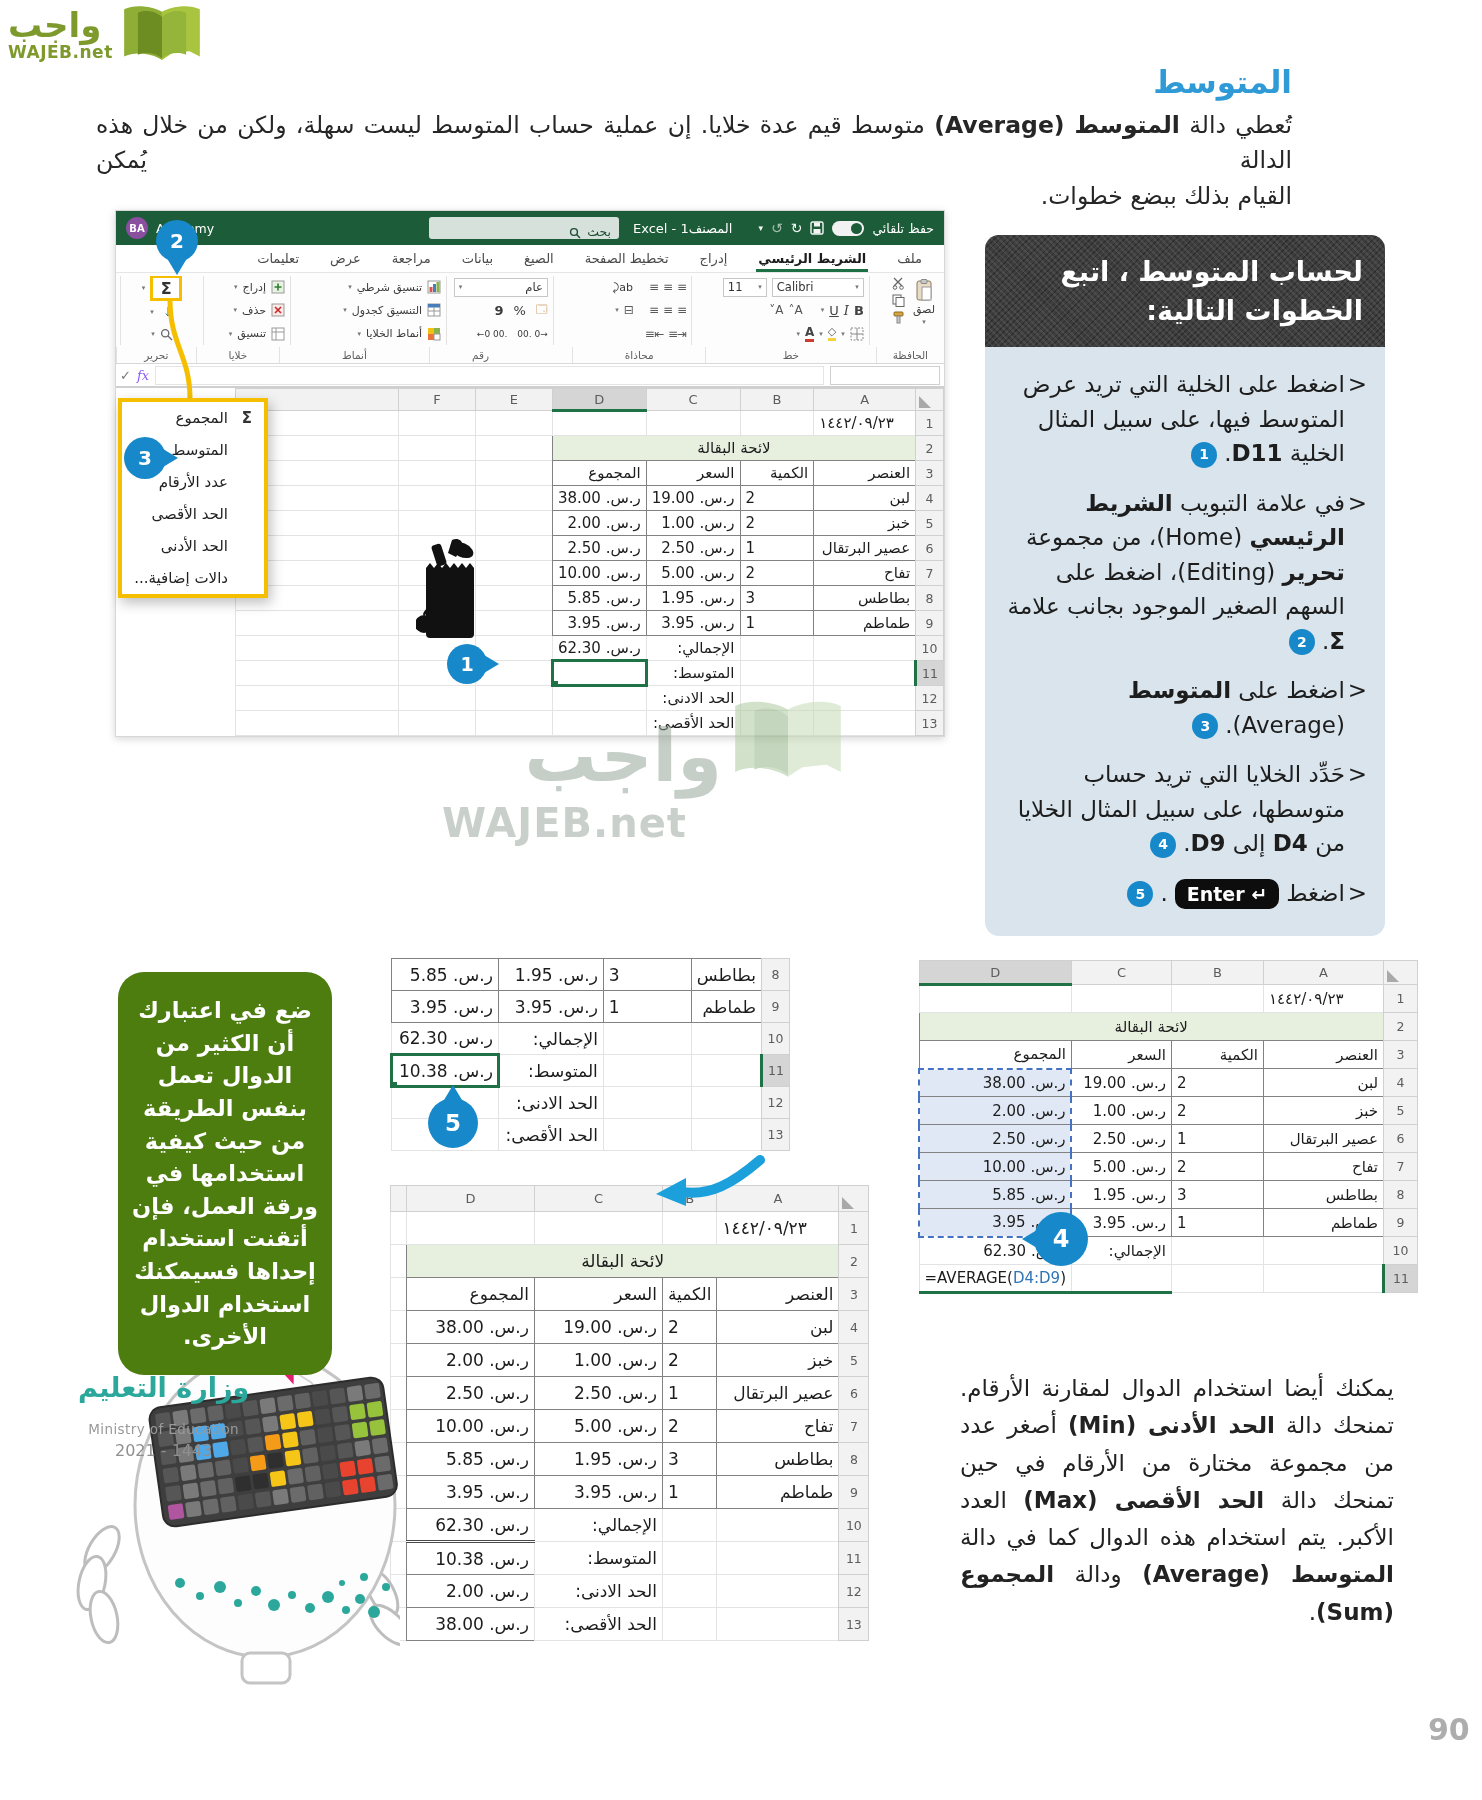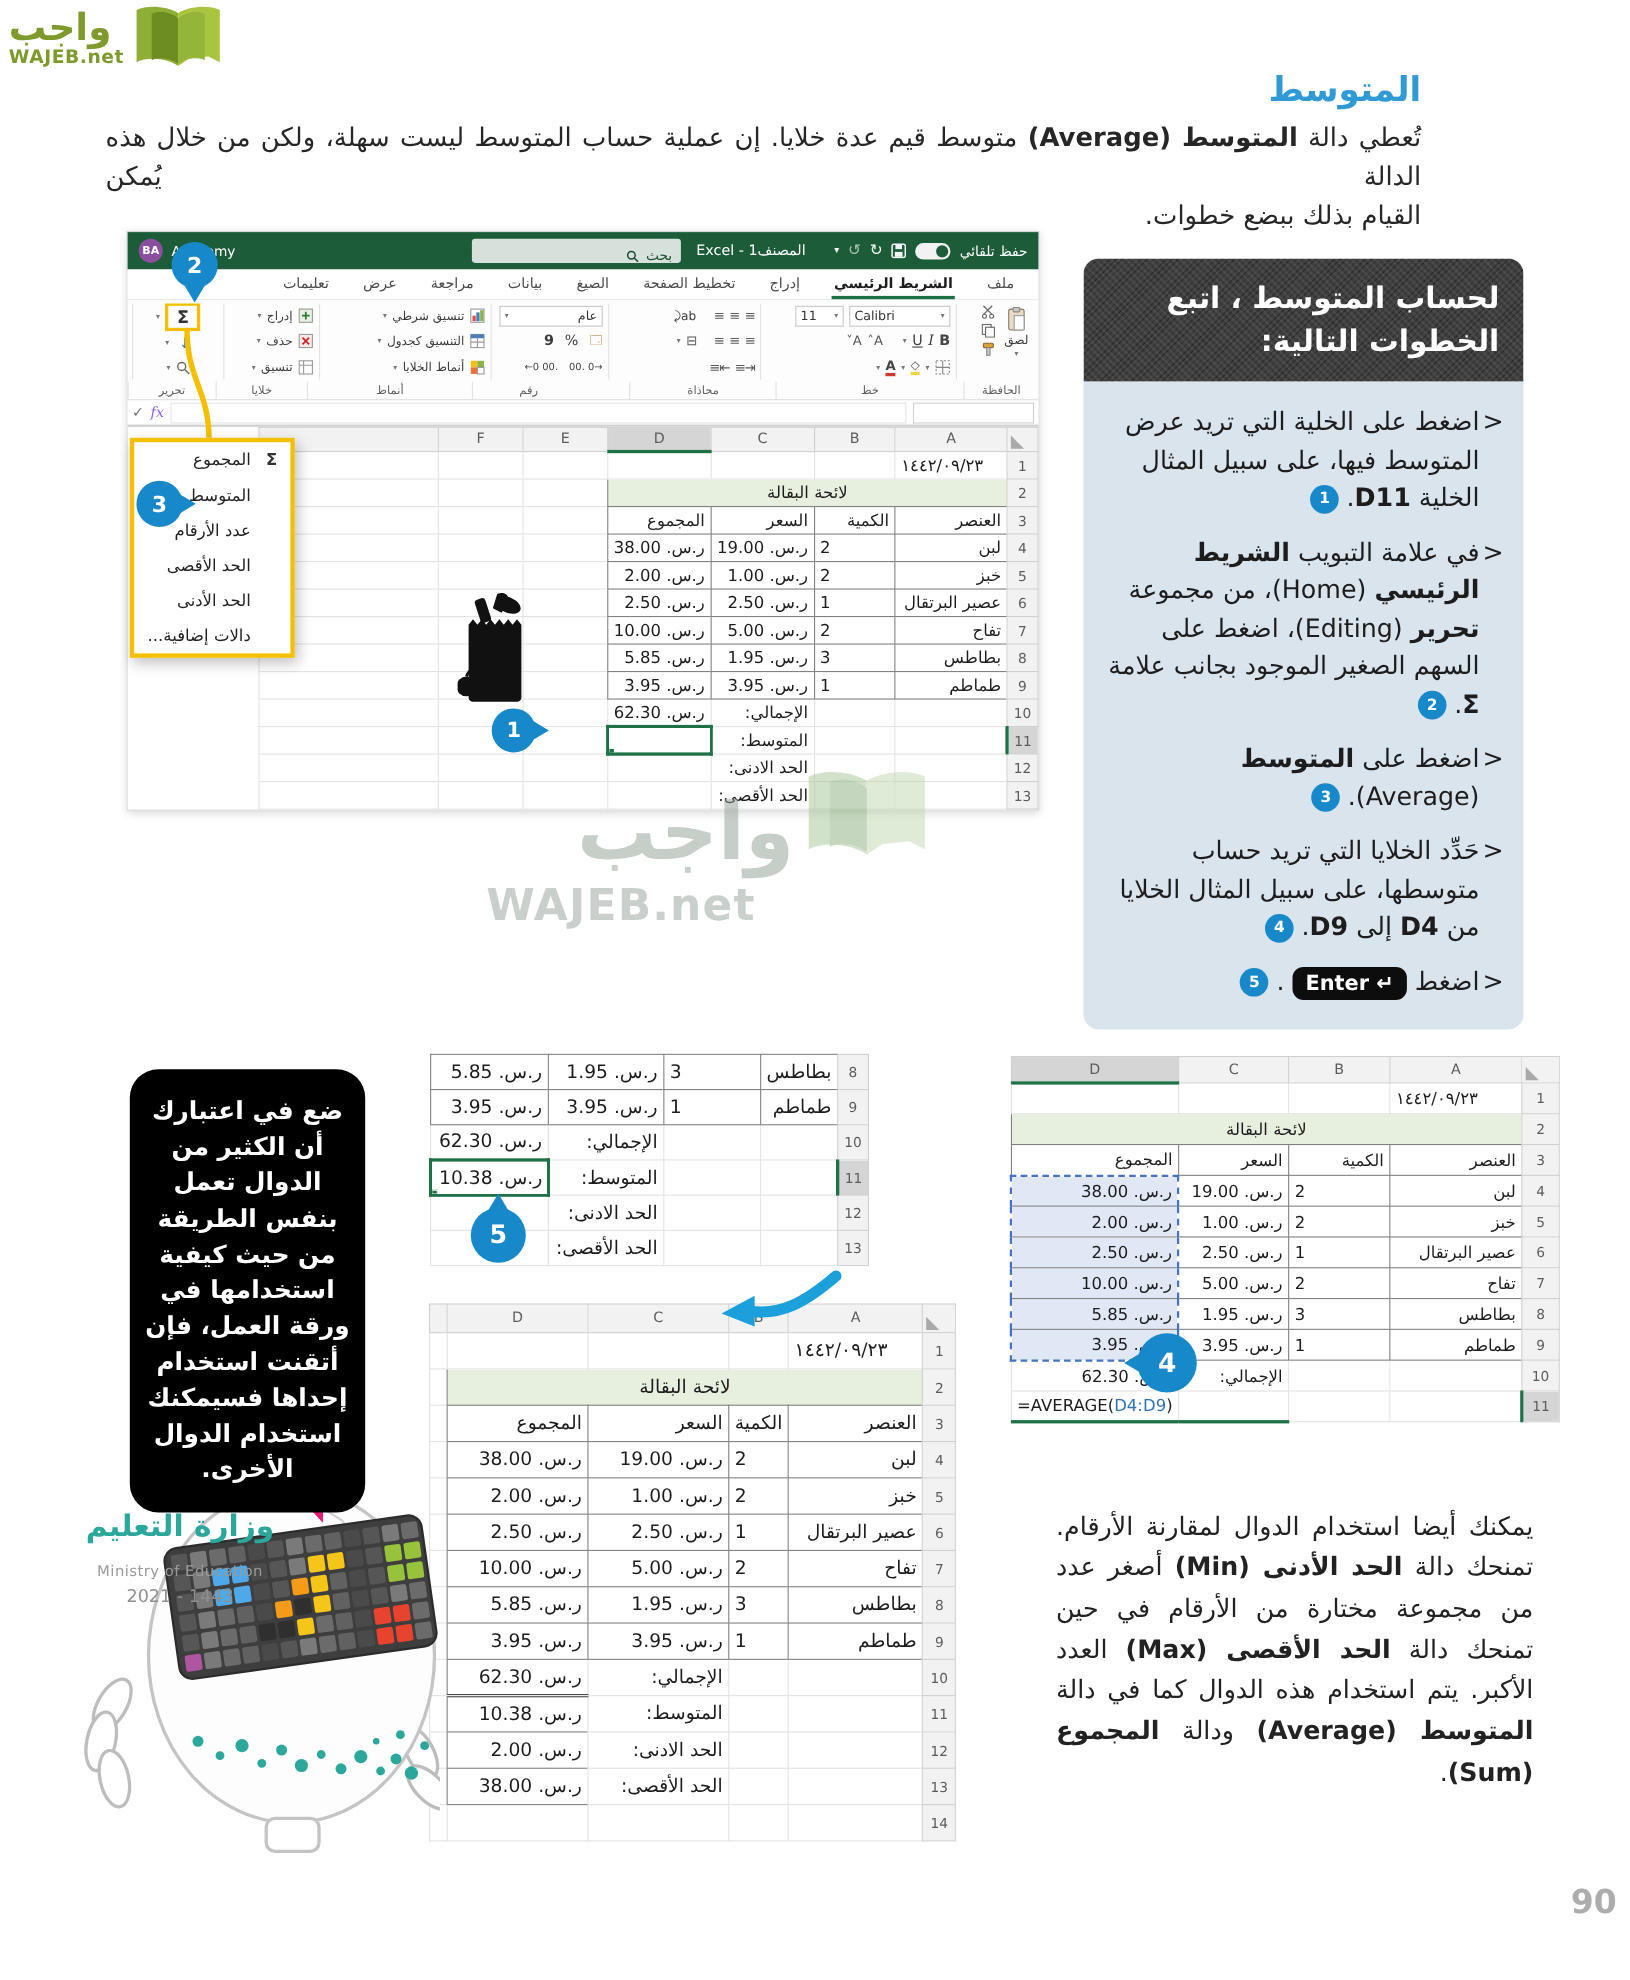--- a/index.html
+++ b/index.html
@@ -108,21 +108,21 @@
   .badge{display:inline-flex;width:26px;height:26px;border-radius:50%;background:#1788c9;color:#fff;align-items:center;justify-content:center;font-size:14px;font-weight:bold;margin:0 7px;vertical-align:middle}
   .keycap{display:inline-block;background:#0d0d0d;color:#fff;border-radius:10px;padding:1px 12px;font-weight:bold;font-size:19px;margin:0 7px;direction:ltr}
 
   
   .watermark{left:440px;top:686px;width:400px;height:175px;opacity:.52;z-index:3;pointer-events:none}
   .wm-ar{position:absolute;right:118px;top:34px;font-size:72px;font-weight:bold;color:#93a296;line-height:1}
   .wm-en{position:absolute;left:2px;top:114px;font-size:40px;font-weight:bold;color:#99a79c;letter-spacing:1px;direction:ltr}
   .wm-book{position:absolute;right:-8px;top:0}
 
   
-  .bubble{left:118px;top:972px;width:214px;min-height:358px;background:#000000;border-radius:26px;color:#fff;font-weight:bold;font-size:22.5px;line-height:1.45;text-align:center;padding:22px 13px;z-index:10}
+  .bubble{left:118px;top:972px;width:214px;min-height:358px;background:#4d7c0f;border-radius:26px;color:#fff;font-weight:bold;font-size:22.5px;line-height:1.45;text-align:center;padding:22px 13px;z-index:10}
   .bubble-tail{left:262px;top:1322px;width:0;height:0;border-left:16px solid transparent;border-right:34px solid transparent;border-top:62px solid #e61e73;transform:rotate(-28deg);z-index:9}
 
   
   .robot{left:60px;top:1325px;z-index:4}
   .ministry{left:78px;top:1372px;z-index:6;direction:ltr;text-align:center}
   .min-ar{font-size:27px;font-weight:bold;color:#2ba89b;line-height:1.2}
   .min-en{font-size:13.5px;color:#9a9a9a;margin-top:17px;letter-spacing:.4px}
   .min-yr{font-size:16px;color:#8f8f8f;margin-top:4px}
 
   
@@ -909,28 +909,20 @@
             <td class="lbl">الحد الادنى:</td>
             <td class="box cur">ر.س. 2.00</td>
             <td></td>
           </tr>
           <tr>
             <td class="rn">13</td>
             <td></td>
             <td></td>
             <td class="lbl">الحد الأقصى:</td>
             <td class="box cur">ر.س. 38.00</td>
-            <td></td>
-          </tr>
-          <tr>
-            <td class="rn">14</td>
-            <td></td>
-            <td></td>
-            <td></td>
-            <td></td>
             <td></td>
           </tr>
         </tbody>
       </table>
     </div>
 
   <svg class="abs" style="left:648px;top:1154px;z-index:12" width="120" height="55" viewBox="0 0 120 55">
     <path d="M112,6 C84,30 62,42 34,38" stroke="#1ba0dc" stroke-width="10" fill="none" stroke-linecap="round"></path>
     <polygon points="38,24 38,52 8,40" fill="#1ba0dc"></polygon>
   </svg>

